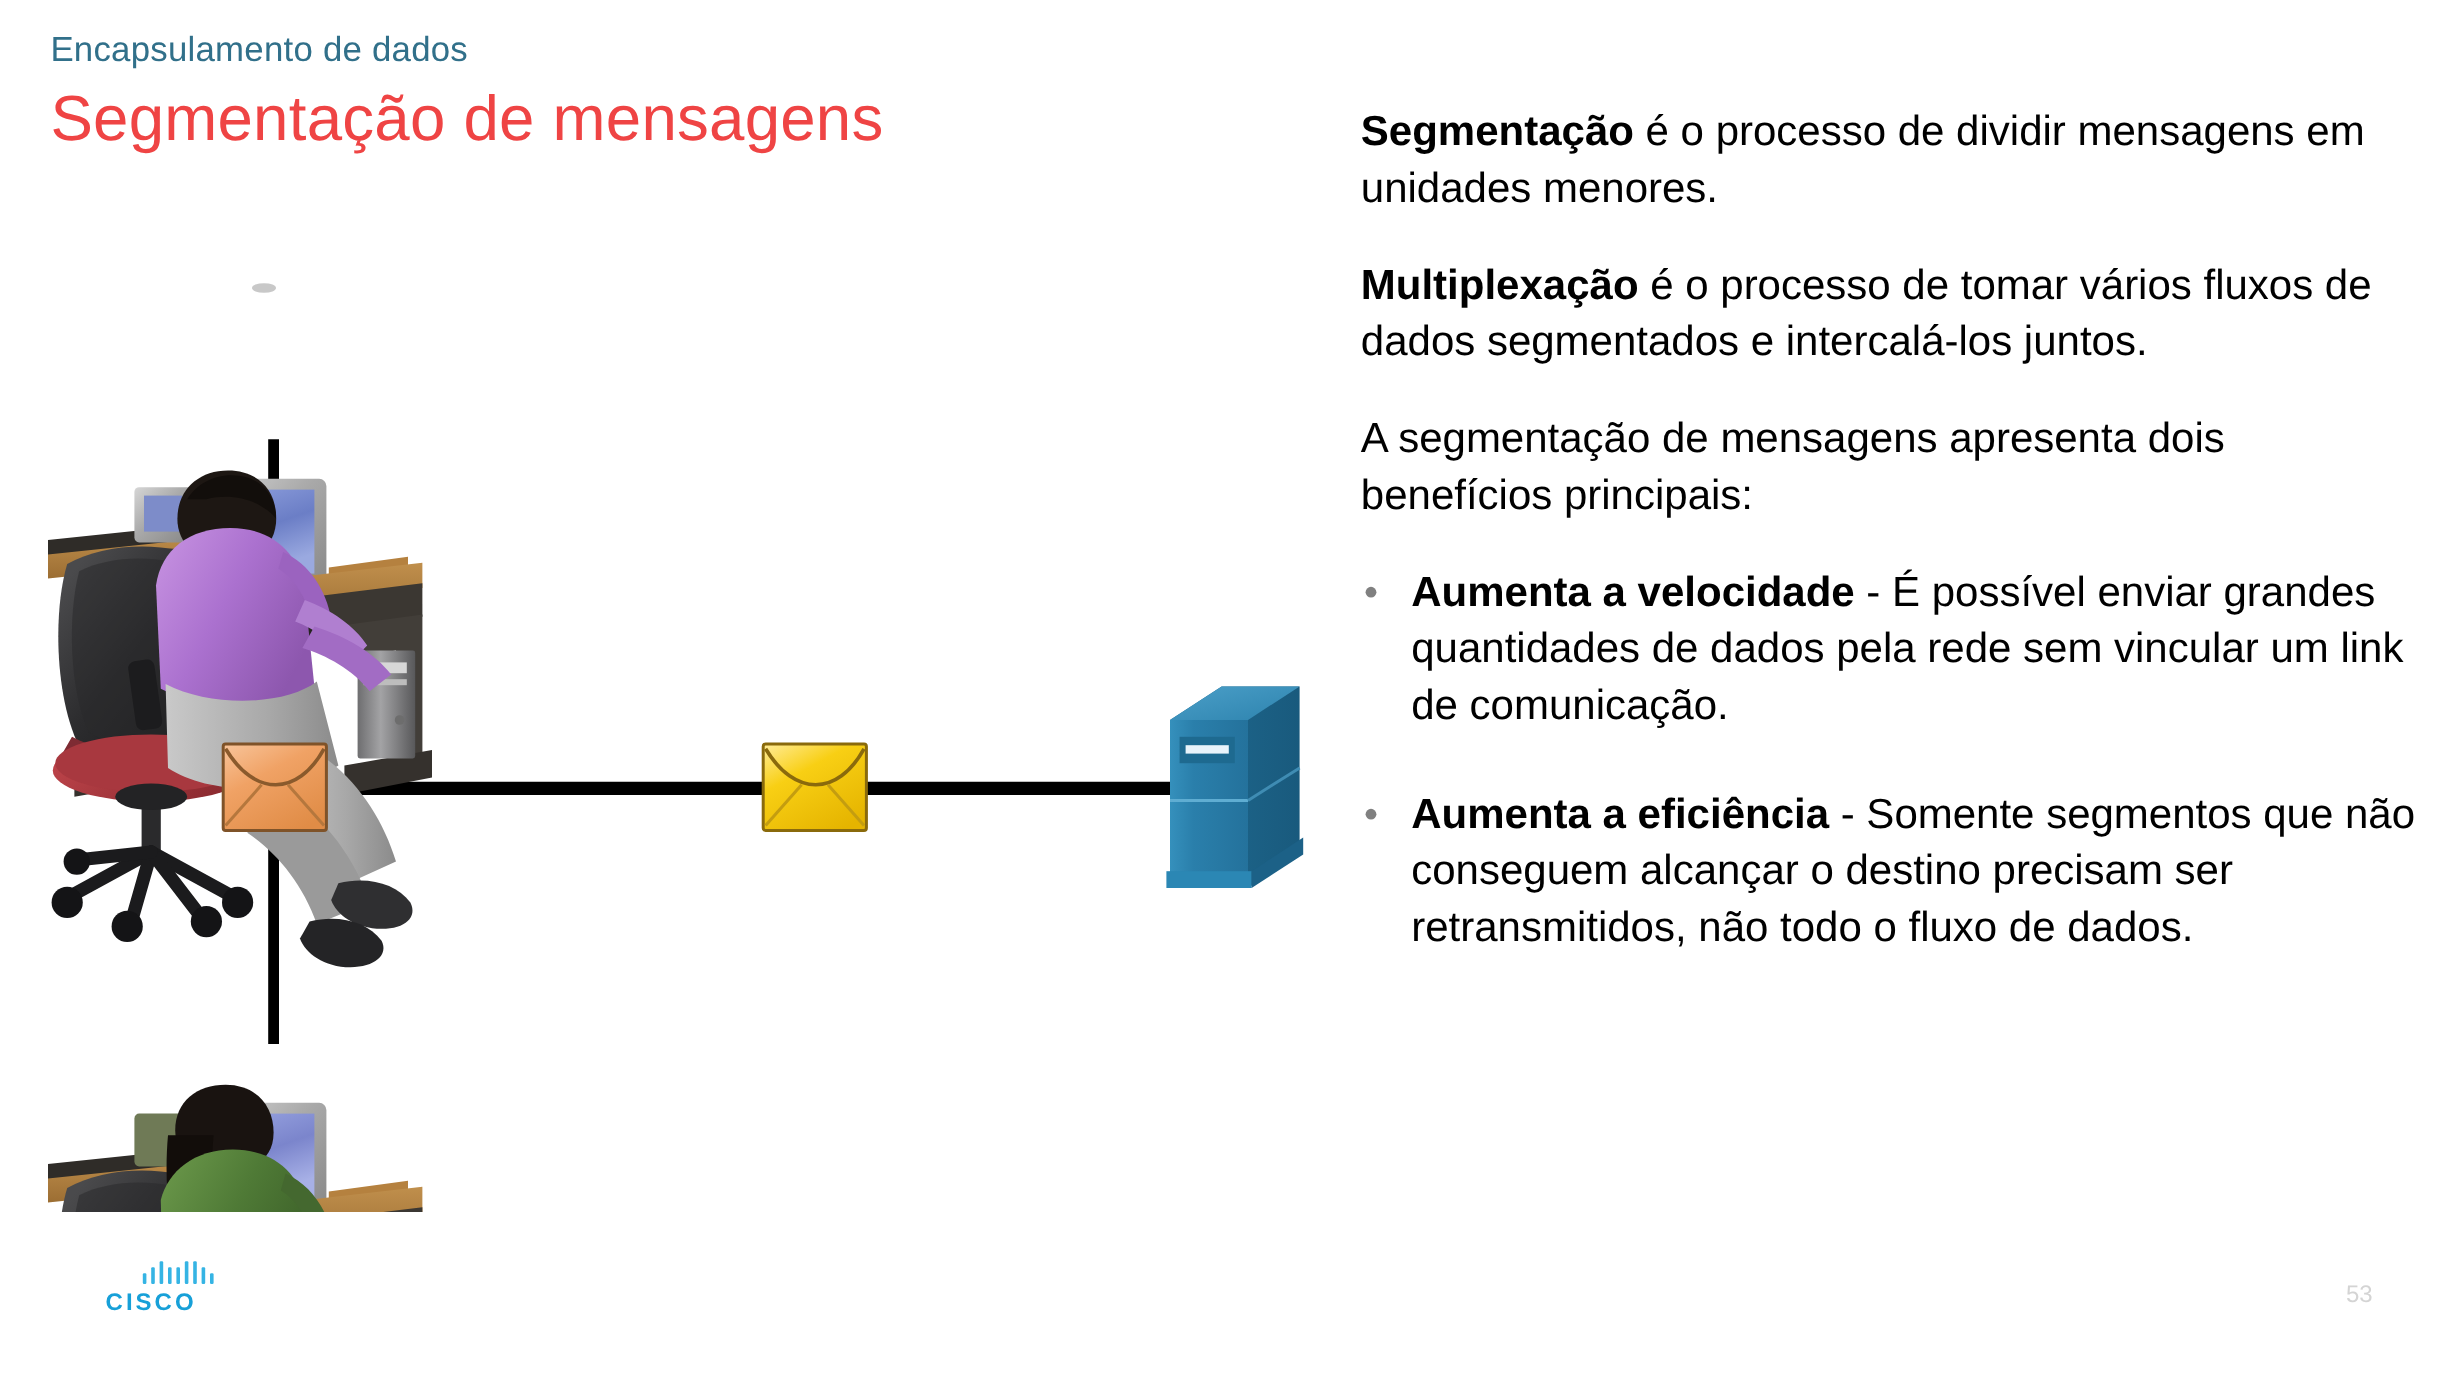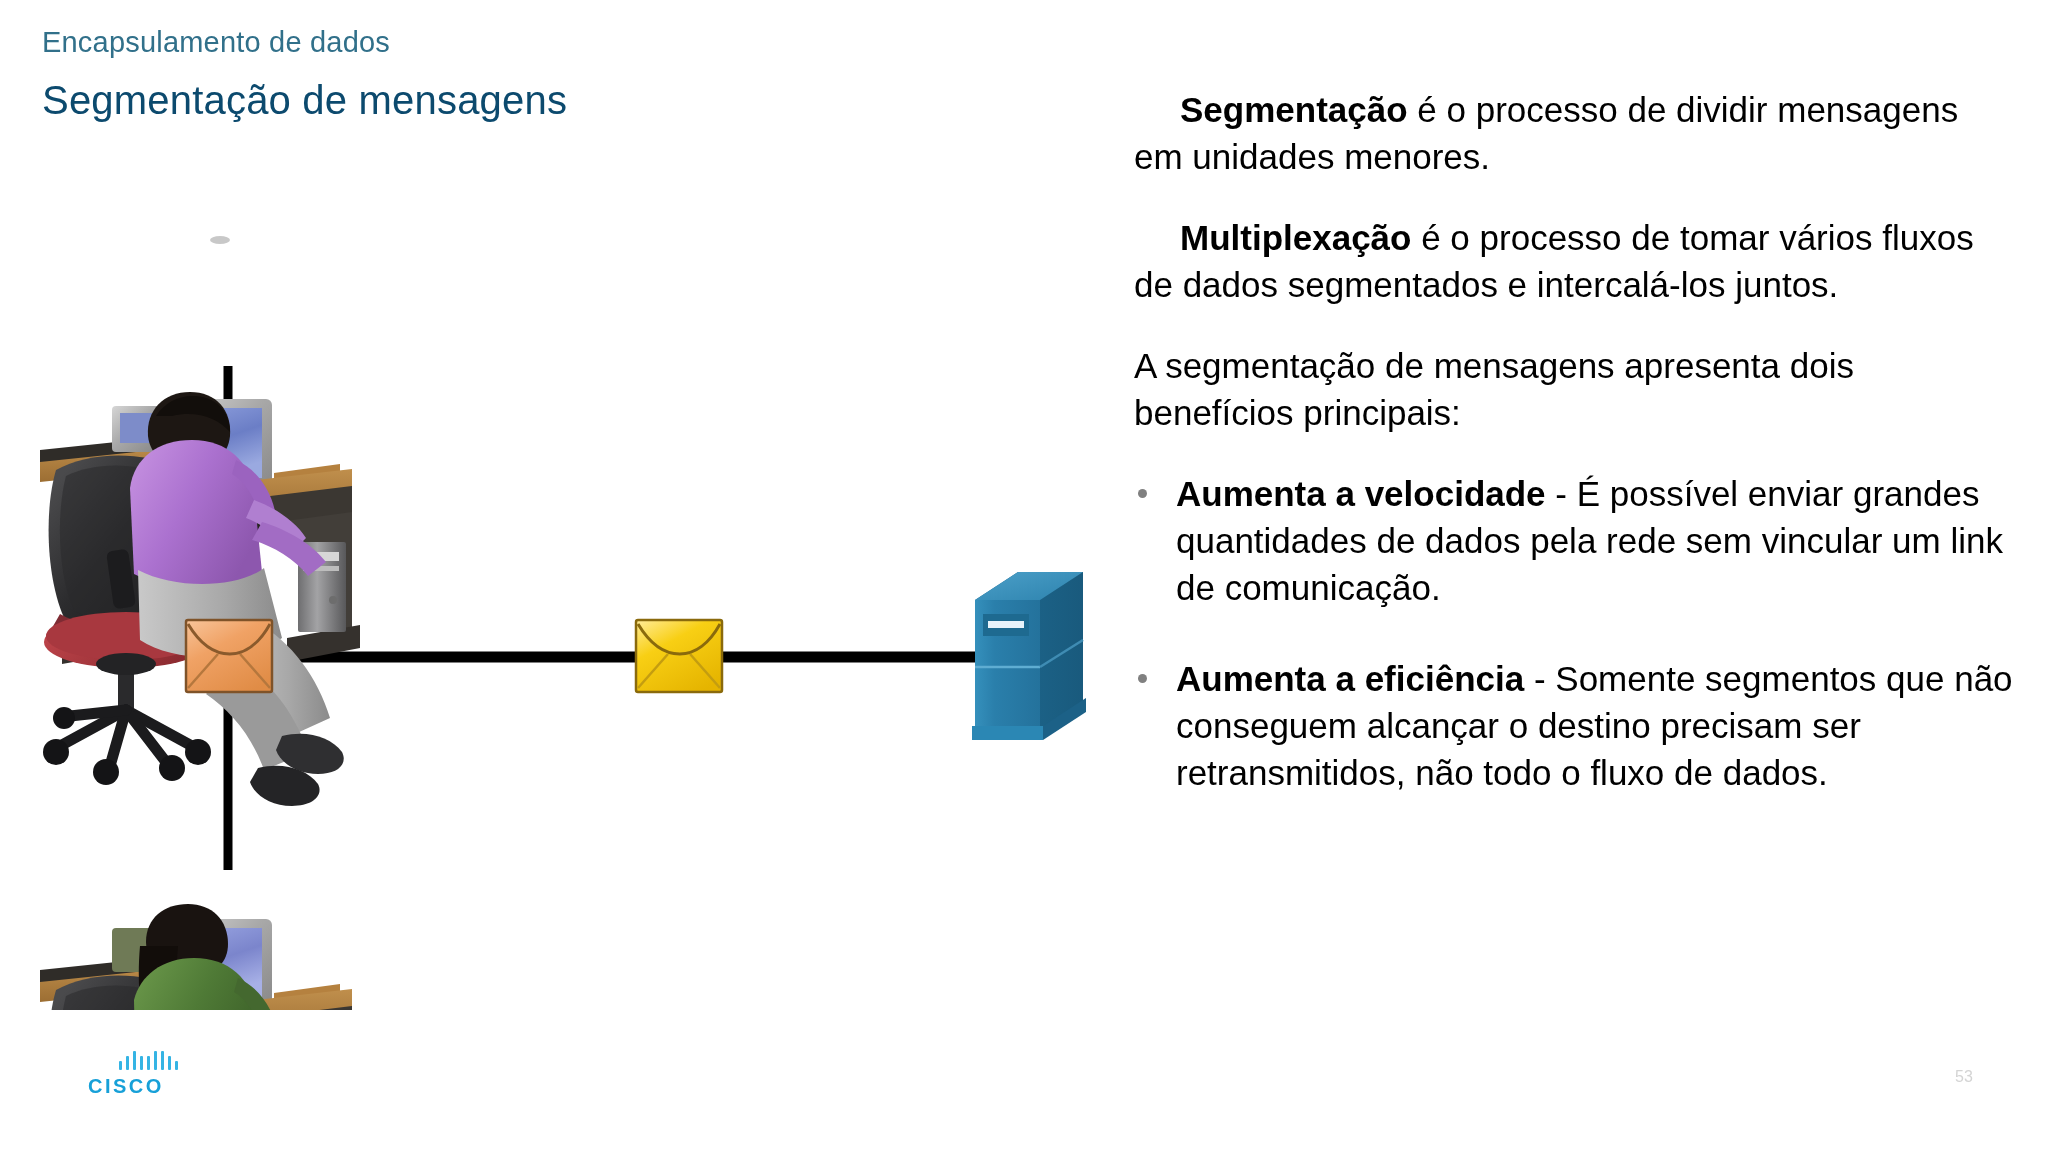--- a/index.html
+++ b/index.html
@@ -25,22 +25,22 @@
   }
   #eyebrow-title {
     color: #31708a;
     font-size: 29px;
     line-height: 40px;
     font-weight: 400;
     letter-spacing: 0.2px;
     white-space: nowrap;
   }
   #page-title {
-    color: #0c4a6e;
-    font-size: 40px;
+    color: #ef4444;
+    font-size: 53px;
     line-height: 64px;
     font-weight: 400;
     letter-spacing: 0.2px;
     margin-top: 6px;
     white-space: nowrap;
   }
 
   
   #diagram {
     position: absolute;
@@ -57,21 +57,21 @@
     left: 1134px;
     top: 86px;
     width: 880px;
     color: #000000;
     font-size: 35px;
     line-height: 47px;
   }
   .para {
     margin: 0 0 34px 0;
   }
-  .para b { font-weight: 700; margin-left: 46px; }
+  .para b { font-weight: 700; }
   .bullet-list { margin: 0; }
   .bullet-item {
     position: relative;
     padding-left: 42px;
     margin-bottom: 44px;
   }
   .bullet-item:last-child { margin-bottom: 16px; }
   .bullet-dot {
     position: absolute;
     left: 4px;
@@ -109,21 +109,21 @@
     color: #17a0d8;
     font-size: 20px;
     font-weight: 700;
     letter-spacing: 2.5px;
   }
   #page-number {
     position: absolute;
     left: 1955px;
     top: 1068px;
     color: #d4d4d4;
-    font-size: 16px;
+    font-size: 20px;
     font-weight: 400;
   }
 </style>
 </head>
 <body>
 
 <div id="slide-header">
   <div id="eyebrow-title">Encapsulamento de dados</div>
   <div id="page-title">Segmentação de mensagens</div>
 </div>

